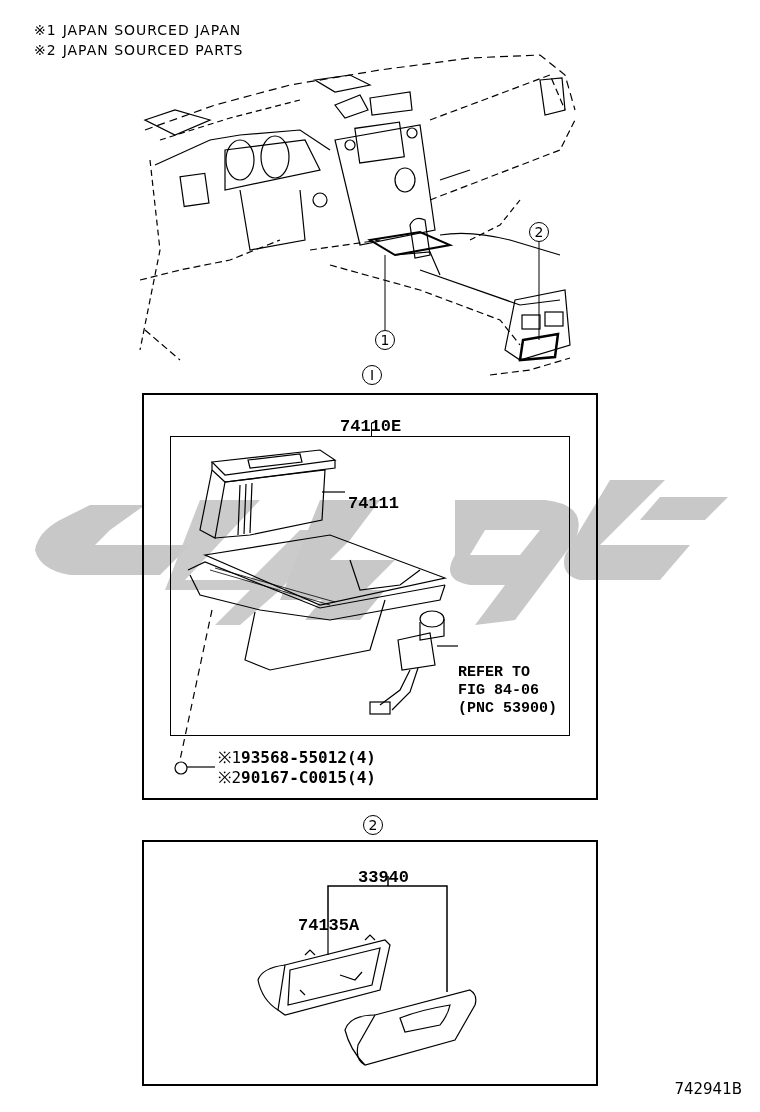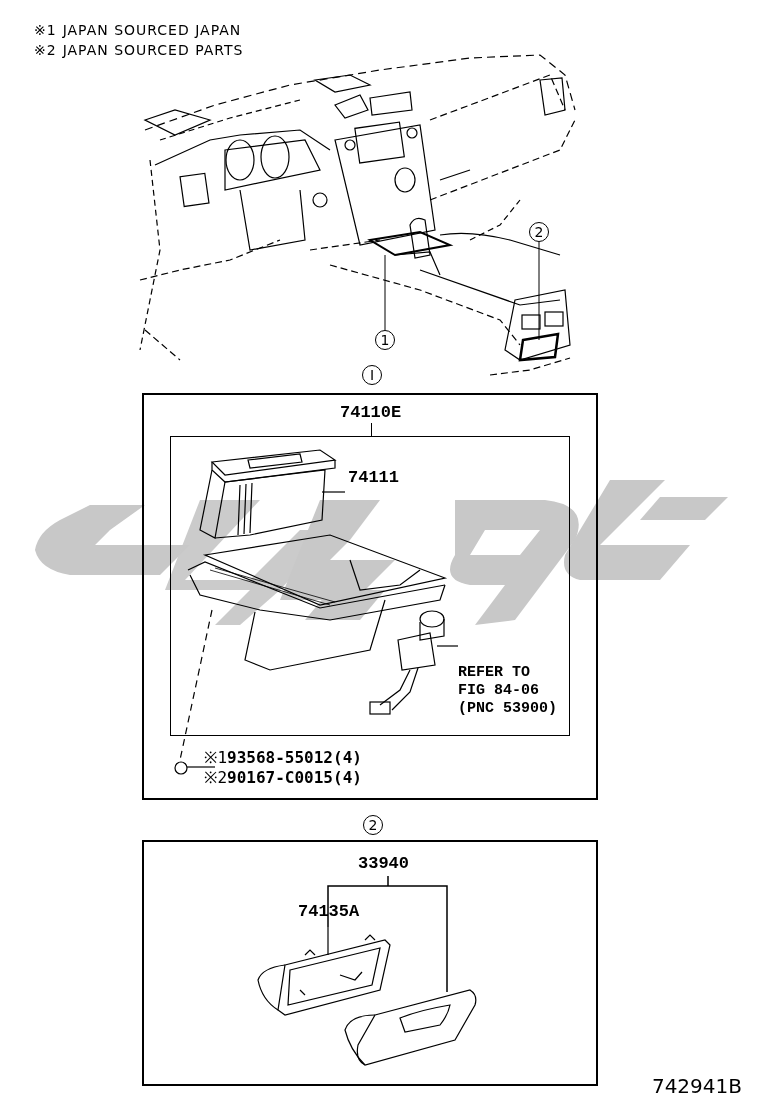--- a/index.html
+++ b/index.html
@@ -2,24 +2,24 @@
 <html><head>
 <meta charset="utf-8">
 <style>
   html, body { margin:0; padding:0; background:#ffffff; }
   body { width:760px; height:1112px; position:relative; overflow:hidden; font-family:"Liberation Sans", sans-serif; color:#000; }
   .abs { position:absolute; }
   .legend { left:34px; top:20px; font-family:"DejaVu Sans", sans-serif; font-size:14px; line-height:20px; letter-spacing:1px; }
   .legend div { white-space:nowrap; }
   .panel { border:2px solid #000; box-sizing:border-box; background:transparent; }
   .inner { border:1.5px solid #000; box-sizing:border-box; }
-  .pn { font-size:17px; font-family:"Liberation Mono", monospace; font-weight:bold; letter-spacing:0px; white-space:nowrap; }
+  .pn { font-size:17px; font-family:"Liberation Mono", monospace; font-weight:bold; letter-spacing:0px; white-space:nowrap;margin-top:14px; }
   .circ { width:20px; height:20px; border:1.5px solid #000; border-radius:50%; display:flex; align-items:center; justify-content:center; font-size:14px; font-family:"DejaVu Sans", sans-serif; box-sizing:border-box; background:#fff; }
   .refer { font-family:"Liberation Mono", monospace; font-weight:bold; font-size:15px; line-height:18px; white-space:nowrap; }
-  .fig-id { right:18px; bottom:14px; font-size:20px; font-family:"DejaVu Sans", sans-serif; }
+  .fig-id { right:18px; bottom:14px; font-size:15px; font-family:"DejaVu Sans", sans-serif; }
   svg { position:absolute; left:0; top:0; }
   .wm { fill:#c8c8c8; }
 </style>
 </head>
 <body>
 
 <svg width="760" height="1112">
   <g class="wm">
 
     <path d="M90 505 L145 505 L110 530 L95 545 L130 545 L190 545 L160 575 L70 575 Q40 570 35 550 Q38 532 60 520 Z"></path>
@@ -138,29 +138,29 @@
     <path d="M398 640 L430 633 L435 665 L402 670 Z"></path>
     <path d="M410 670 L400 690 L380 705 M418 668 L410 692 L392 710"></path>
     <rect x="370" y="702" width="20" height="12"></rect>
     <line x1="437" y1="646" x2="458" y2="646"></line>
 
     <circle cx="181" cy="768" r="6"></circle>
     <line x1="187" y1="767" x2="215" y2="767"></line>
   </g>
 </svg>
 
-<div class="abs pn" style="left:348px; top:468px;text-align:right;">74111</div>
+<div class="abs pn" style="left:348px; top:480px;text-align:right;">74111</div>
 
 <div class="abs refer" style="left:458px; top:620px;margin-top:44px;">
   <div>REFER TO</div>
   <div>FIG 84-06</div>
   <div>(PNC 53900)</div>
 </div>
 
-<div class="abs" style="left:204px; top:748px; font-size:16px; line-height:20px; font-family:'DejaVu Sans Mono', monospace; font-weight:bold; white-space:nowrap;">
+<div class="abs" style="left:218px; top:748px; font-size:16px; line-height:20px; font-family:'DejaVu Sans Mono', monospace; font-weight:bold; white-space:nowrap;">
   <div><span style="font-weight:normal">※1</span><span>93568-55012</span><span>(4)</span></div>
   <div><span style="font-weight:normal">※2</span><span>90167-C0015</span><span>(4)</span></div>
 </div>
 
 <div class="abs circ" style="left:363px; top:815px;">
     <span>2</span>
   </div>
 
 <div class="abs panel" style="left:142px; top:840px; width:456px; height:246px;"></div>
 <div class="abs pn" style="left:358px; top:854px;">33940</div>

